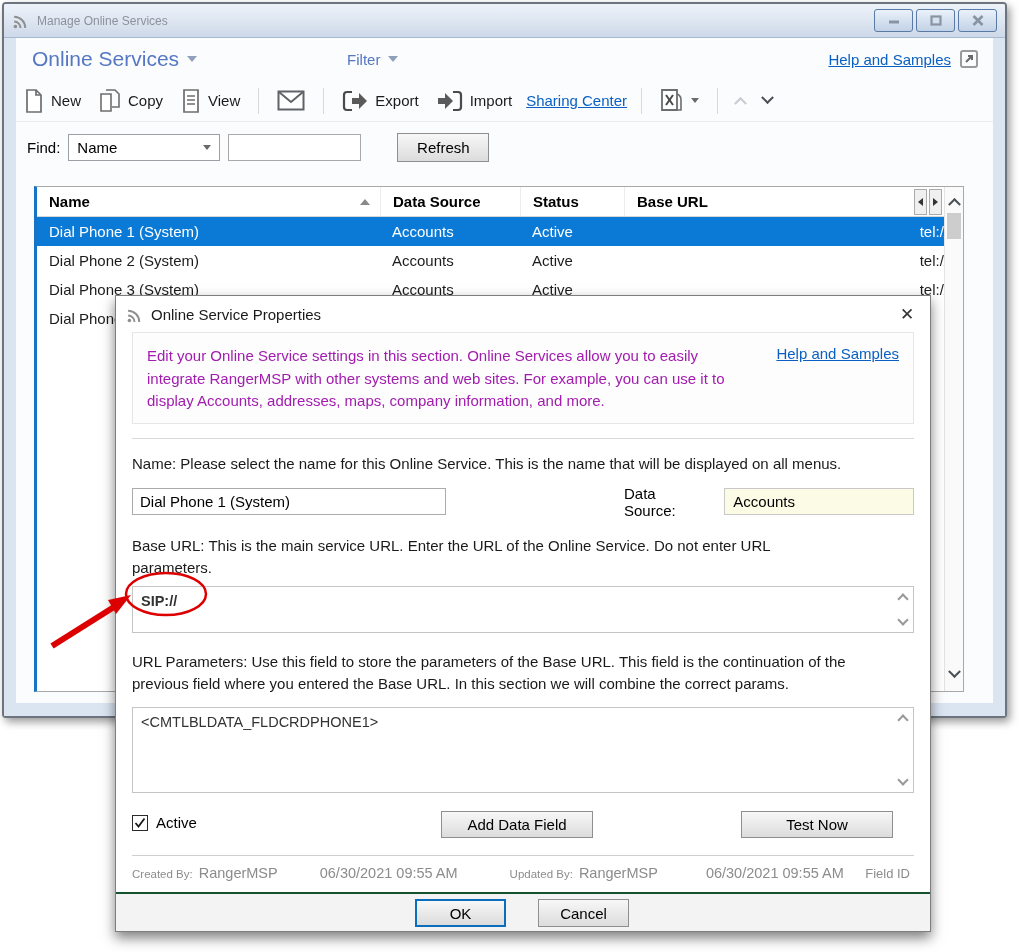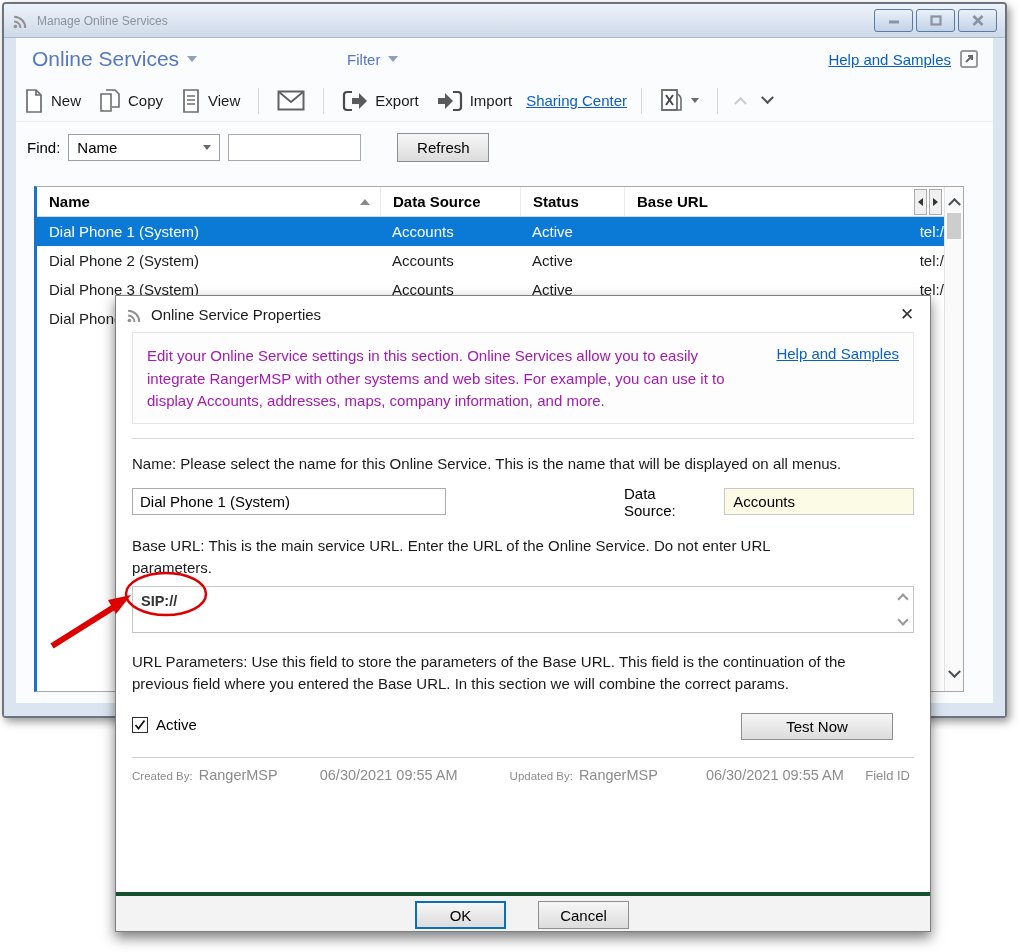--- a/index.html
+++ b/index.html
@@ -101,21 +101,21 @@
   .checkbox { position:absolute; left:0; top:4px; width:16px; height:16px; border:1.5px solid #2b2b2b; background:#fff; }
   .checkbox svg { position:absolute; left:1px; top:1px; }
   .active-label { position:absolute; left:24px; top:3px; }
   .add-field-btn { position:absolute; left:309px; top:0; width:152px; height:27px; }
   .test-now-btn { position:absolute; left:609px; top:0; width:152px; height:27px; }
   .dlg-hr2 { border-top:1px solid #cfcfcf; margin-top:14px; }
   .audit-row { display:flex; align-items:baseline; margin-top:9px; color:#8c8c8c; }
   .audit-sm { font-size:11.5px; }
   .audit-lg { font-size:14.5px; }
   .dlg-footer { position:absolute; left:0; bottom:0; width:100%; height:39px; background:#f3f3f3;
-    border-top:4px solid #14532d; }
+    border-top:2px solid #14532d; }
   .ok-btn { position:absolute; left:299px; top:5px; width:91px; height:28px; border:2px solid #0a6ebd; }
   .cancel-btn { position:absolute; left:422px; top:5px; width:91px; height:28px; }
 
   .annotation { position:absolute; left:0; top:0; z-index:50; pointer-events:none; }
   .icon { display:inline-flex; align-items:center; justify-content:center; }
 </style>
 </head>
 <body>
 
 <div class="canvas">
@@ -360,28 +360,34 @@
       <div class="lbl" style="margin-top:16px; width:700px;">Base URL: This is the main service URL. Enter the URL of the Online Service. Do not enter URL parameters.</div>
 
       <div class="multiline base-url-box">
         <span>SIP://</span>
         <span class="ml-chev up"></span>
         <span class="ml-chev down"></span>
       </div>
 
       <div class="lbl" style="margin-top:18px; width:760px;">URL Parameters: Use this field to store the parameters of the Base URL. This field is the continuation of the previous field where you entered the Base URL. In this section we will combine the correct params.</div>
 
+      <div class="multiline params-box">
+        <span>&lt;CMTLBLDATA_FLDCRDPHONE1&gt;</span>
+        <span class="ml-chev up"></span>
+        <span class="ml-chev down"></span>
+      </div>
 
       <div class="active-row">
         <span class="checkbox">
           <svg width="12" height="12" viewBox="0 0 12 12">
               <polyline points="1.5,6 4.5,9.5 10.5,1.5" fill="none" stroke="#1a1a1a" stroke-width="1.8"></polyline>
             </svg>
         </span>
         <span class="active-label">Active</span>
+        <button class="btn add-field-btn">Add Data Field</button>
         <button class="btn test-now-btn">Test Now</button>
       </div>
 
       <div class="dlg-hr2"></div>
 
       <div class="audit-row">
         <span class="audit-sm">Created By:</span>
         <span class="audit-lg" style="margin-left:6px;">RangerMSP</span>
         <span class="audit-lg" style="margin-left:42px;">06/30/2021 09:55 AM</span>
         <span class="audit-sm" style="margin-left:52px;">Updated By:</span>

